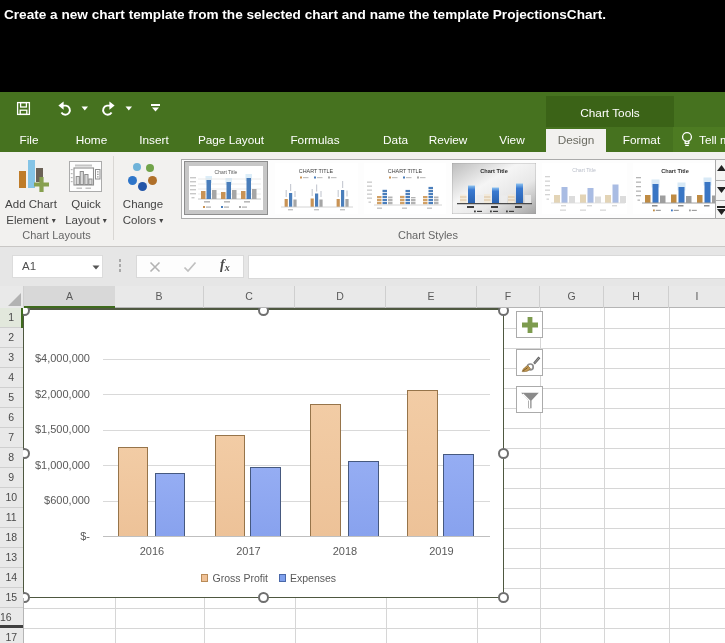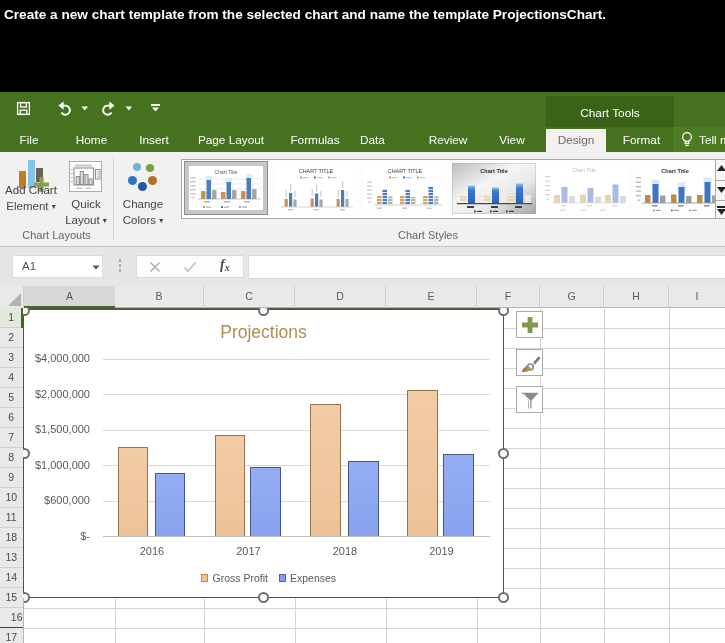--- a/index.html
+++ b/index.html
@@ -47,21 +47,21 @@
 
     <div class="abs" style="left:546px;top:4px;width:128px;height:31px;background:#3b6317;color:#fff;font-size:11.8px;text-align:center;line-height:34px;">Chart Tools</div>
   </div>
 
   <div class="abs" style="left:0;top:127px;width:725px;height:25px;background:#46721f;color:#fff;font-size:11.8px;">
     <div class="abs" style="left:10px;top:6px;width:38px;text-align:center;">File</div>
     <div class="abs" style="left:64px;top:6px;width:55px;text-align:center;">Home</div>
     <div class="abs" style="left:129px;top:6px;width:50px;text-align:center;">Insert</div>
     <div class="abs" style="left:192px;top:6px;width:78px;text-align:center;">Page Layout</div>
     <div class="abs" style="left:281px;top:6px;width:68px;text-align:center;">Formulas</div>
-    <div class="abs" style="left:360px;top:6px;width:48px;text-align:left;">Data</div>
+    <div class="abs" style="left:360px;top:6px;width:48px;text-align:right;">Data</div>
     <div class="abs" style="left:420px;top:6px;width:56px;text-align:center;">Review</div>
     <div class="abs" style="left:488px;top:6px;width:48px;text-align:center;">View</div>
     <div class="abs" style="left:546px;top:1.5px;width:60px;height:24px;background:#f2f1ef;color:#6b6b62;text-align:center;line-height:23px;">Design</div>
     <div class="abs" style="left:614px;top:6px;width:55px;text-align:center;">Format</div>
     <div class="abs" style="left:673px;top:0;width:52px;height:25px;background:#4d7b22;overflow:hidden;">
       <svg class="abs" style="left:7px;top:4px;" width="14" height="17" viewBox="0 0 14 17">
         <circle cx="7" cy="6" r="4.4" fill="none" stroke="#fff" stroke-width="1.3"></circle>
         <path d="M5.2 9.5 L5.2 12.4 L8.8 12.4 L8.8 9.5" fill="none" stroke="#fff" stroke-width="1.3"></path>
         <line x1="5.2" y1="14.4" x2="8.8" y2="14.4" stroke="#fff" stroke-width="1.3"></line>
       </svg>
@@ -70,21 +70,21 @@
   </div>
 
   <div class="abs" style="left:0;top:152px;width:725px;height:94px;background:#f2f1ef;color:#444;">
 
     <div class="abs" style="left:19px;top:19px;width:7px;height:17px;background:#bf7c29;"></div>
     <div class="abs" style="left:27.5px;top:8px;width:7px;height:28px;background:#85c4e6;"></div>
     <div class="abs" style="left:36px;top:16px;width:7px;height:14px;background:#6b6156;"></div>
     <svg class="abs" style="left:34px;top:25px;" width="15" height="15" viewBox="0 0 15 15">
         <path d="M5.4 0 L9.6 0 L9.6 5.4 L15 5.4 L15 9.6 L9.6 9.6 L9.6 15 L5.4 15 L5.4 9.6 L0 9.6 L0 5.4 L5.4 5.4 Z" fill="#87a04f"></path>
       </svg>
-    <div class="abs" style="left:0px;top:30px;width:62px;text-align:center;font-size:11.5px;line-height:16px;">Add Chart<br>Element <span style="font-size:8px;vertical-align:1px;">▾</span></div>
+    <div class="abs" style="left:0px;top:44px;width:62px;text-align:center;font-size:11.5px;line-height:16px;">Add Chart<br>Element <span style="font-size:8px;vertical-align:1px;">▾</span></div>
 
     <svg class="abs" style="left:69px;top:9px;background:#fdfdfd;" width="33" height="31" viewBox="0 0 33 31">
       <rect x="0.5" y="0.5" width="32" height="30" fill="none" stroke="#ababab" stroke-width="1"></rect>
       <rect x="6" y="3.5" width="17" height="2" fill="#c4c4c4"></rect>
       <g fill="#b9b9b9">
         <rect x="1.8" y="8" width="1.8" height="1.2"></rect>
           <rect x="1.8" y="12" width="1.8" height="1.2"></rect>
         <rect x="1.8" y="16" width="1.8" height="1.2"></rect>
           <rect x="1.8" y="20" width="1.8" height="1.2"></rect>
       </g>
@@ -459,21 +459,20 @@
         <div class="abs" style="left:295px;top:22.5px;width:1px;height:335px;background:#d6d6d6;"></div>
         <div class="abs" style="left:386px;top:22.5px;width:1px;height:335px;background:#d6d6d6;"></div>
         <div class="abs" style="left:477px;top:22.5px;width:1px;height:335px;background:#d6d6d6;"></div>
         <div class="abs" style="left:540px;top:22.5px;width:1px;height:335px;background:#d6d6d6;"></div>
         <div class="abs" style="left:604px;top:22.5px;width:1px;height:335px;background:#d6d6d6;"></div>
         <div class="abs" style="left:669px;top:22.5px;width:1px;height:335px;background:#d6d6d6;"></div>
       </div>
 
     <div class="abs" style="left:23px;top:22.9px;width:480.5px;height:289.6px;background:#fff;border:1.3px solid #4e5840;z-index:2;">
 
-      <div class="abs" style="left:0;top:13px;width:479px;text-align:center;font-size:17.5px;color:#b08c56;">Projections</div>
 
       <div class="abs" style="left:79px;top:49.5px;width:387px;height:1px;background:#d9d9d9;"></div>
       <div class="abs" style="left:79px;top:85px;width:387px;height:1px;background:#d9d9d9;"></div>
       <div class="abs" style="left:79px;top:120.5px;width:387px;height:1px;background:#d9d9d9;"></div>
       <div class="abs" style="left:79px;top:156px;width:387px;height:1px;background:#d9d9d9;"></div>
       <div class="abs" style="left:79px;top:191.5px;width:387px;height:1px;background:#d9d9d9;"></div>
       <div class="abs" style="left:79px;top:227px;width:387px;height:1px;background:#bfbfbf;"></div>
 
       <div class="abs" style="left:0px;top:43px;width:66px;text-align:right;font-size:11px;color:#595959;">$4,000,000</div>
       <div class="abs" style="left:0px;top:78.5px;width:66px;text-align:right;font-size:11px;color:#595959;">$2,000,000</div>
@@ -549,21 +548,21 @@
         <div class="abs" style="left:0;top:100px;width:22.5px;height:20px;border-bottom:1px solid #cfcfcf;font-size:10.5px;color:#4a4a4a;text-align:center;line-height:19.5px;">6</div>
         <div class="abs" style="left:0;top:120px;width:22.5px;height:20px;border-bottom:1px solid #cfcfcf;font-size:10.5px;color:#4a4a4a;text-align:center;line-height:19.5px;">7</div>
         <div class="abs" style="left:0;top:140px;width:22.5px;height:20px;border-bottom:1px solid #cfcfcf;font-size:10.5px;color:#4a4a4a;text-align:center;line-height:19.5px;">8</div>
         <div class="abs" style="left:0;top:160px;width:22.5px;height:20px;border-bottom:1px solid #cfcfcf;font-size:10.5px;color:#4a4a4a;text-align:center;line-height:19.5px;">9</div>
         <div class="abs" style="left:0;top:180px;width:22.5px;height:20px;border-bottom:1px solid #cfcfcf;font-size:10.5px;color:#4a4a4a;text-align:center;line-height:19.5px;">10</div>
         <div class="abs" style="left:0;top:200px;width:22.5px;height:20px;border-bottom:1px solid #cfcfcf;font-size:10.5px;color:#4a4a4a;text-align:center;line-height:19.5px;">11</div>
         <div class="abs" style="left:0;top:220px;width:22.5px;height:20px;border-bottom:1px solid #cfcfcf;font-size:10.5px;color:#4a4a4a;text-align:center;line-height:19.5px;">18</div>
         <div class="abs" style="left:0;top:240px;width:22.5px;height:20px;border-bottom:1px solid #cfcfcf;font-size:10.5px;color:#4a4a4a;text-align:center;line-height:19.5px;">13</div>
         <div class="abs" style="left:0;top:260px;width:22.5px;height:20px;border-bottom:1px solid #cfcfcf;font-size:10.5px;color:#4a4a4a;text-align:center;line-height:19.5px;">14</div>
         <div class="abs" style="left:0;top:280px;width:22.5px;height:20px;border-bottom:1px solid #cfcfcf;font-size:10.5px;color:#4a4a4a;text-align:center;line-height:19.5px;">15</div>
-        <div class="abs" style="left:0;top:300px;width:22.5px;height:20px;border-bottom:1px solid #404040;font-size:10.5px;color:#4a4a4a;text-align:right;line-height:19.5px;">16</div>
+        <div class="abs" style="left:0;top:300px;width:22.5px;height:20px;border-bottom:3px solid #404040;font-size:10.5px;color:#4a4a4a;text-align:left;line-height:19.5px;">16</div>
         <div class="abs" style="left:0;top:320px;width:22.5px;height:20px;border-bottom:1px solid #cfcfcf;font-size:10.5px;color:#4a4a4a;text-align:center;line-height:19.5px;">17</div>
         <div class="abs" style="left:20.8px;top:0;width:2.2px;height:20px;background:#3f6b1e;"></div>
       </div>
 
     <div class="abs" id="colhdr" style="left:0;top:0;width:725px;height:22.5px;background:#e9e9e9;border-bottom:1px solid #b5b5b5;z-index:5;">
         <div class="abs" style="left:0;top:0;width:23.5px;height:22.5px;background:#e9e9e9;border-right:1px solid #cfcfcf;"></div>
         <div class="abs" style="left:8px;top:7px;width:0;height:0;border-bottom:13px solid #b2b2b2;border-left:13px solid transparent;"></div>
         <div class="abs" style="left:24px;top:0;width:91px;height:22.5px;background:#d8d8d8;border-bottom:2.5px solid #3f6b1e;font-size:10.5px;color:#5a5a5a;text-align:center;line-height:21px;">A</div>
         <div class="abs" style="left:115px;top:0;width:89px;height:22.5px;border-right:1px solid #cfcfcf;font-size:10.5px;color:#5a5a5a;text-align:center;line-height:21px;">B</div>
         <div class="abs" style="left:204px;top:0;width:91px;height:22.5px;border-right:1px solid #cfcfcf;font-size:10.5px;color:#5a5a5a;text-align:center;line-height:21px;">C</div>

